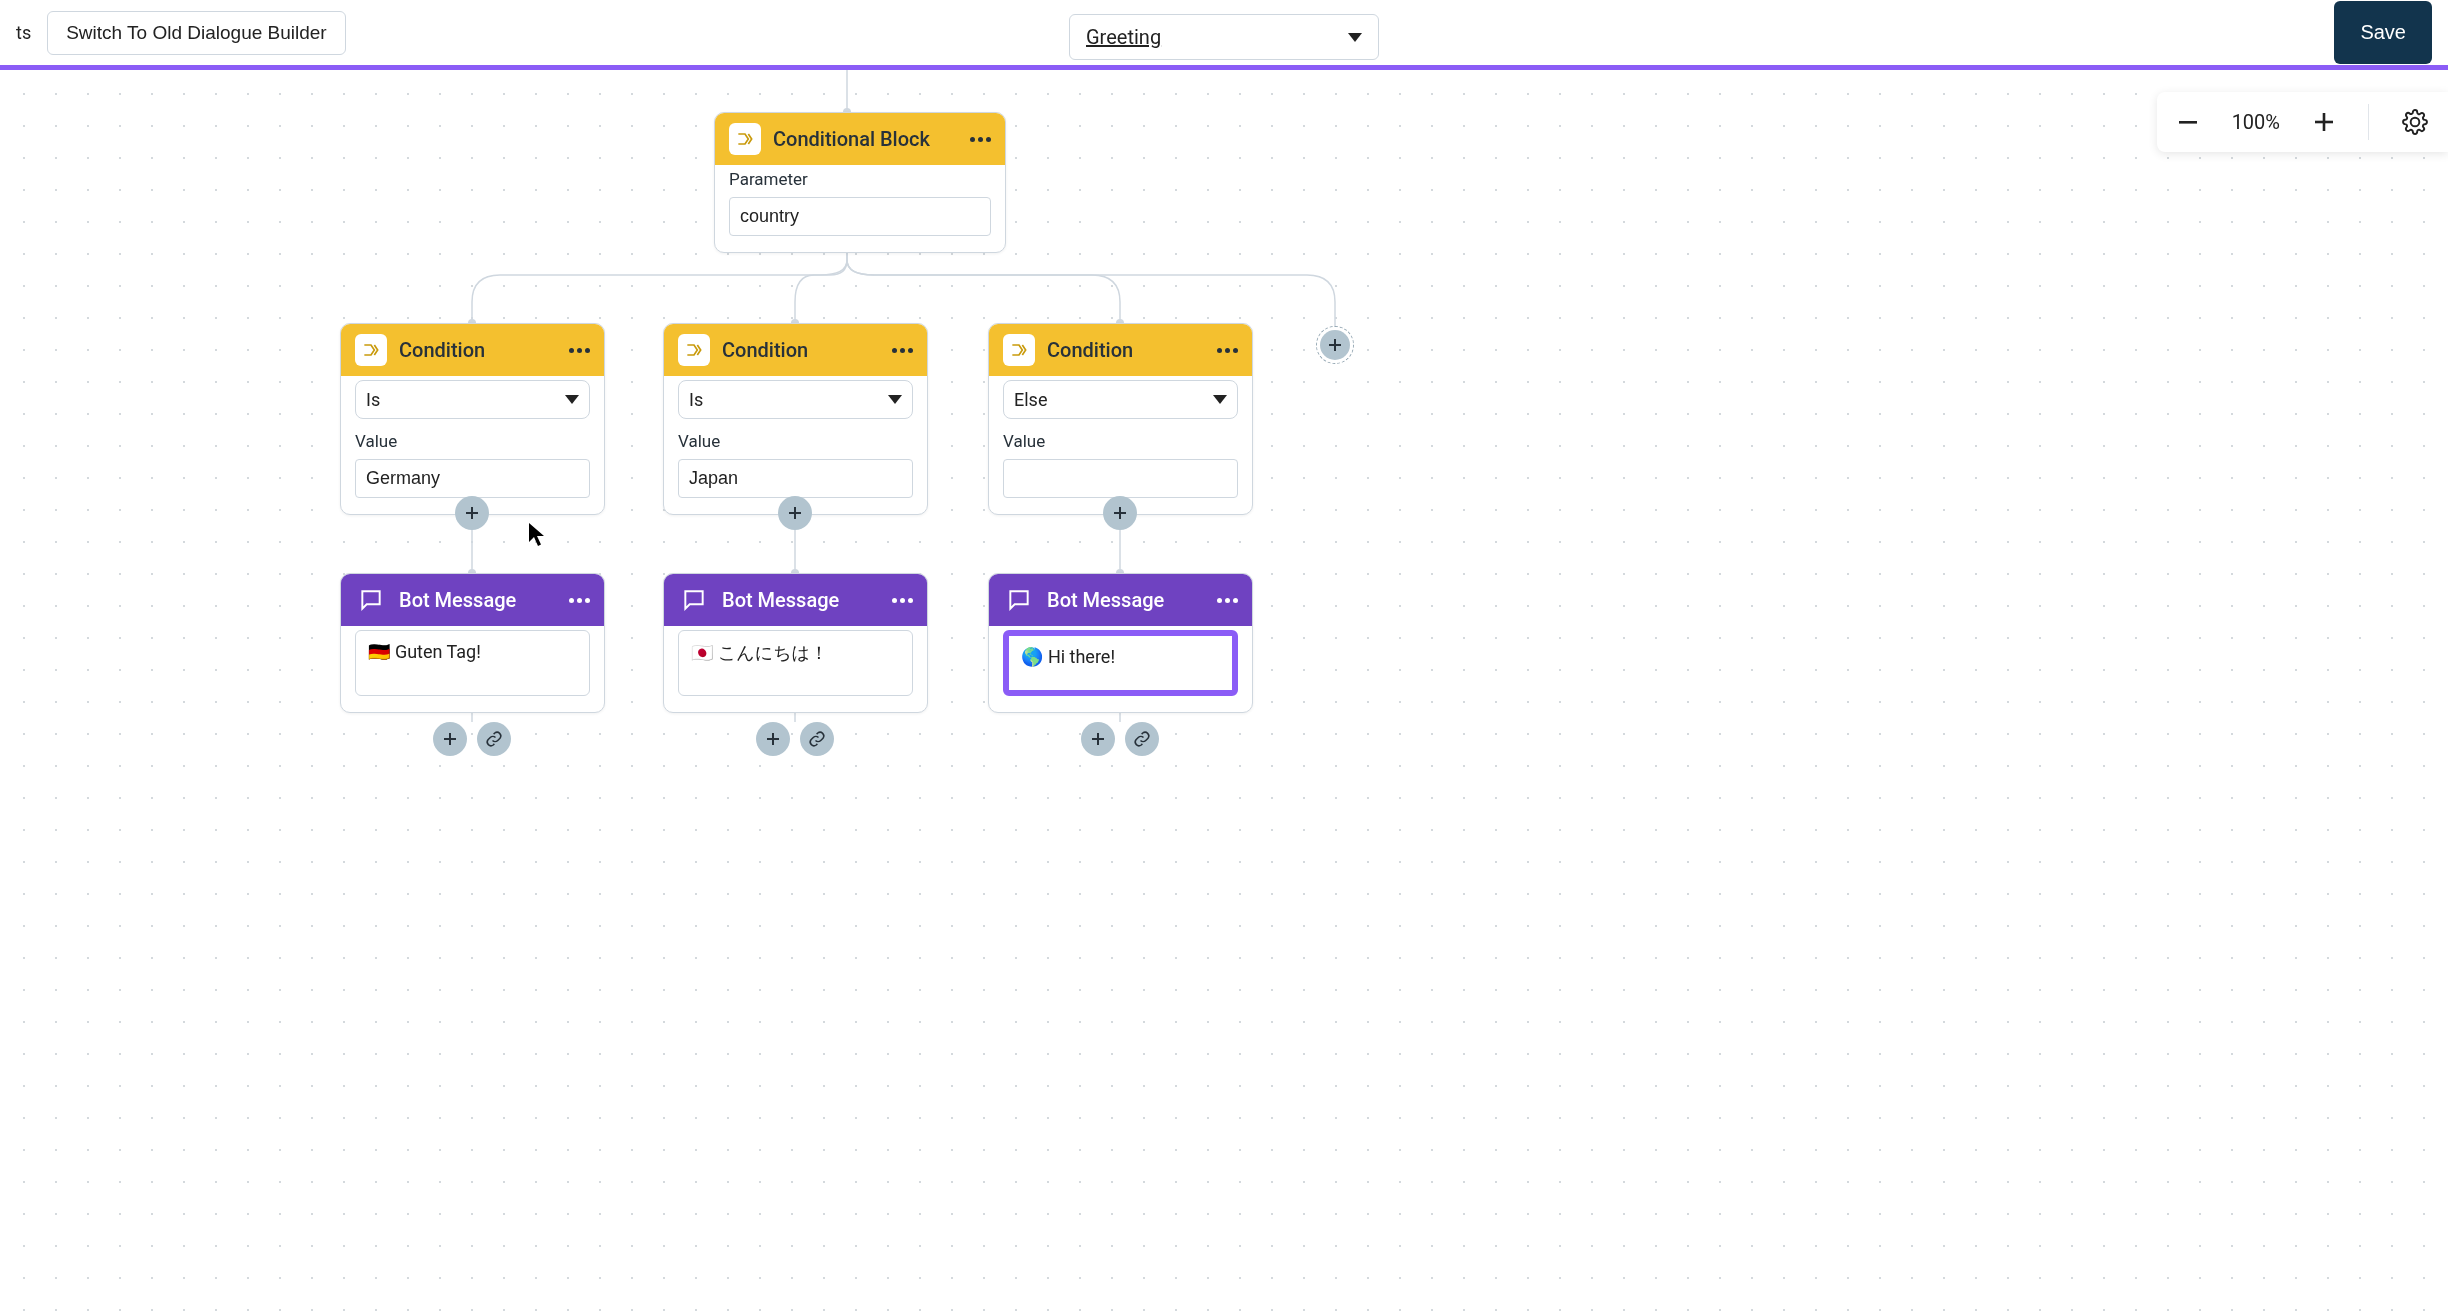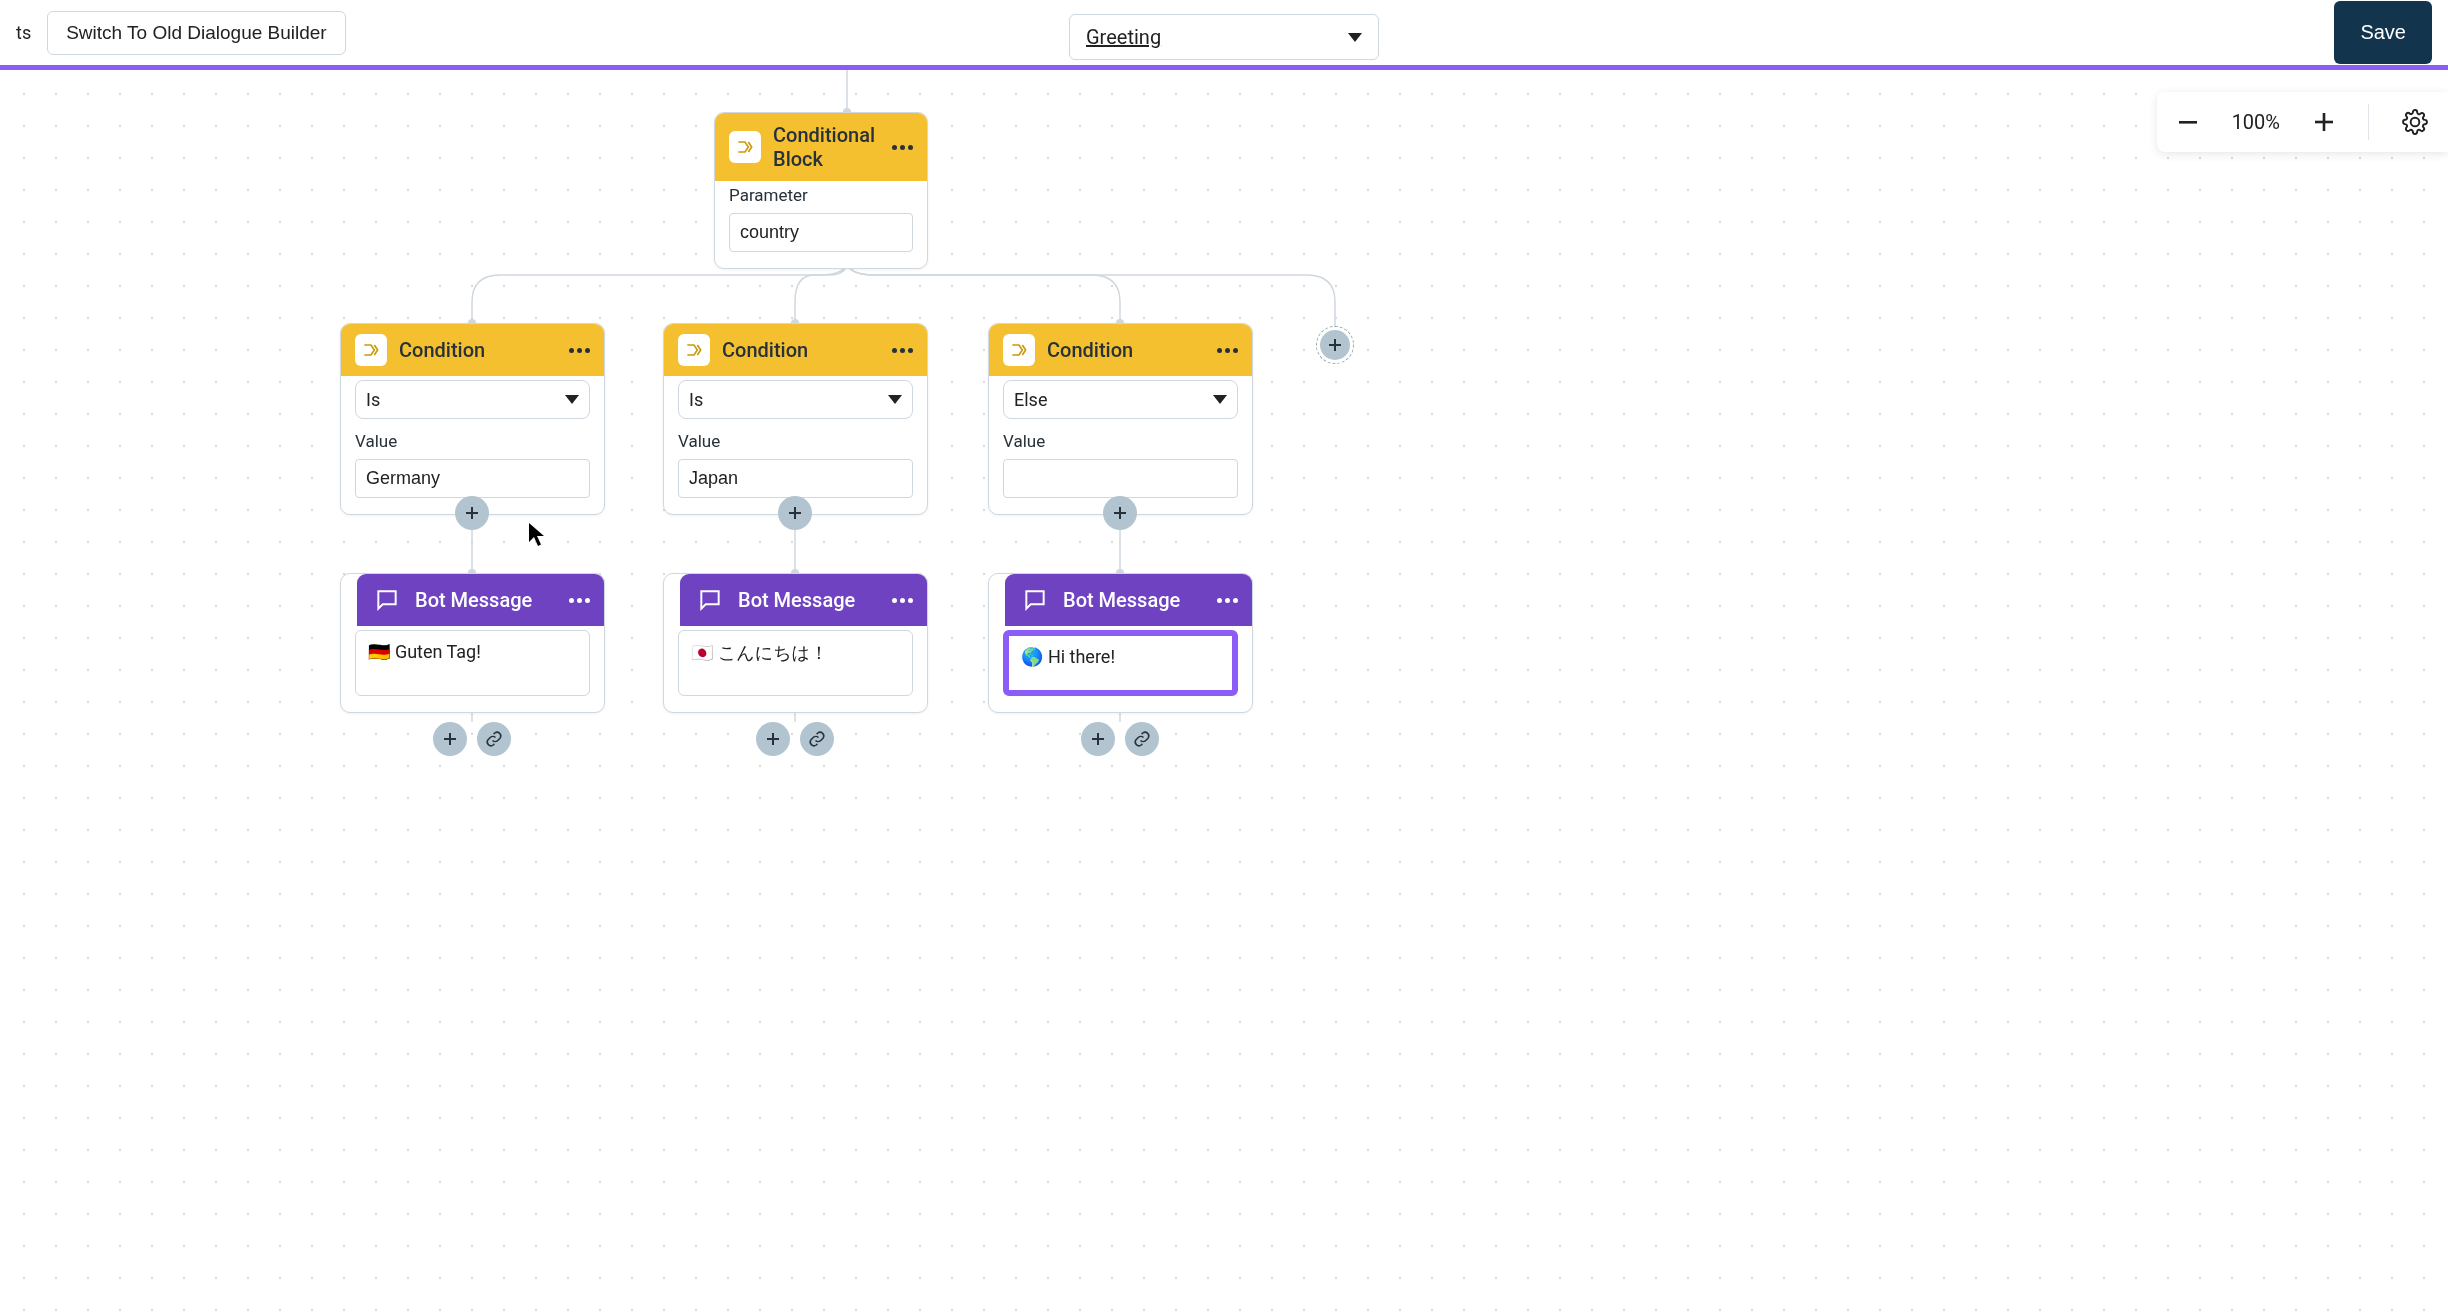--- a/index.html
+++ b/index.html
@@ -106,21 +106,21 @@
     box-shadow: 0 1px 3px rgba(0,0,0,0.06);
   }
   .node-header {
     display: flex;
     align-items: center;
     padding: 10px 14px;
     border-radius: 9px 9px 0 0;
     gap: 12px;
   }
   .hdr-yellow { background: #f4c02f; color: #27313a; }
-  .hdr-purple { background: #6f42c1; margin-left: 16px; }
+  .hdr-purple { background: #6f42c1; }
   .hdr-purple .node-title { color: #fff; }
   .node-icon-box {
     width: 32px; height: 32px;
     border-radius: 6px;
     display: flex; align-items: center; justify-content: center;
     flex-shrink: 0;
   }
   .icon-yellow-box { background: #fff; }
   .icon-purple-box { background: rgba(255,255,255,0); }
   .node-title { font-size: 20px; font-weight: 500; flex: 1; }
@@ -264,21 +264,21 @@
       <circle cx="1120" cy="253" r="4"></circle>
       <circle cx="472" cy="503" r="4"></circle>
       <circle cx="795" cy="503" r="4"></circle>
       <circle cx="1120" cy="503" r="4"></circle>
       <circle cx="472" cy="630" r="4"></circle>
       <circle cx="795" cy="630" r="4"></circle>
       <circle cx="1120" cy="630" r="4"></circle>
     </g>
   </svg>
 
-  <div class="node" style="left:714px; top:42px; width:214px;">
+  <div class="node" style="left:714px; top:42px; width:292px;">
     <div class="node-header hdr-yellow">
       <div class="node-icon-box icon-yellow-box">
         <svg width="20" height="20" viewBox="0 0 24 24">
             <path fill="none" stroke="#c99a0b" stroke-width="2" d="M4 6h8l4 6-4 6H4m12-12l4 6-4 6"></path>
           </svg>
       </div>
       <span class="node-title">Conditional Block</span>
       <div class="node-more">
           <span class="dot-y"></span>
           <span class="dot-y"></span>

